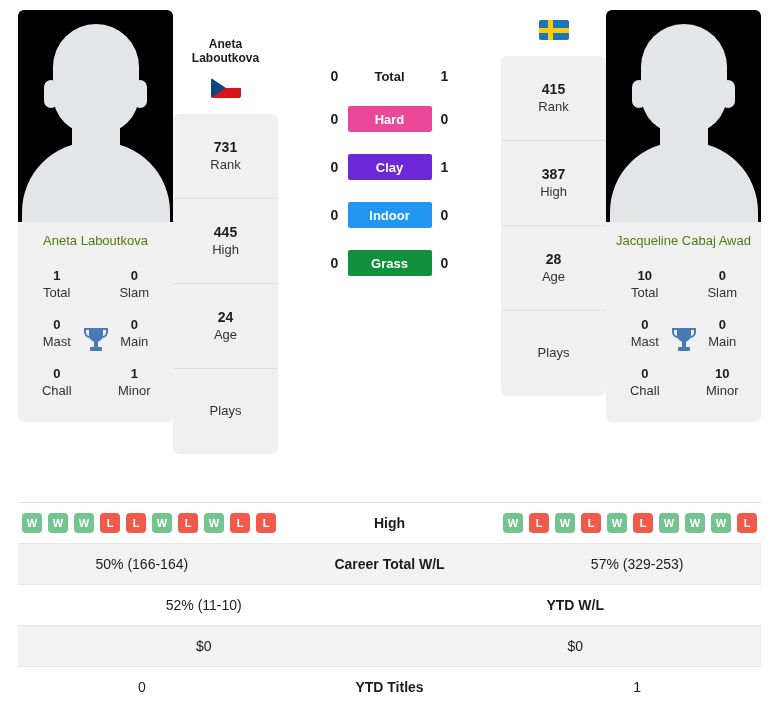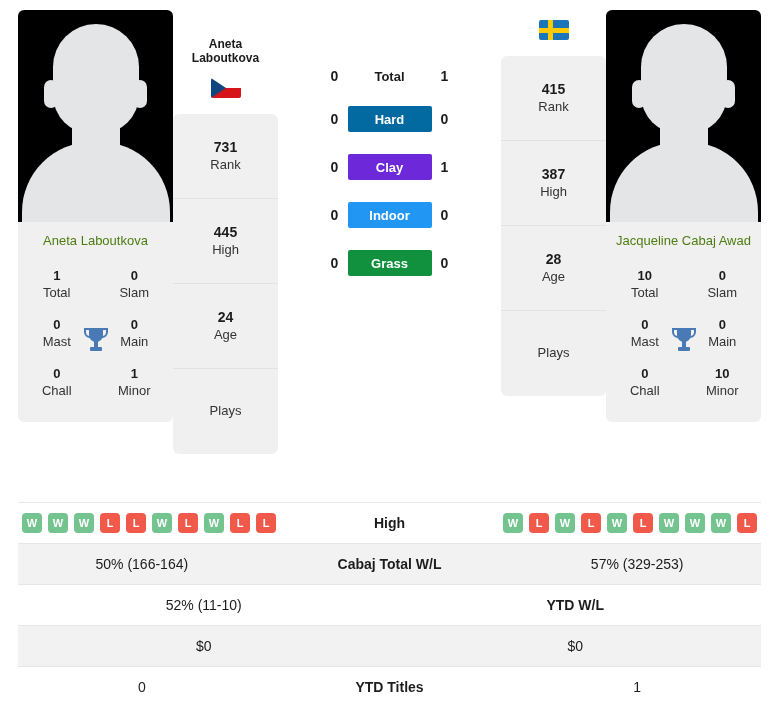--- a/index.html
+++ b/index.html
@@ -286,21 +286,21 @@
     </div>
 
     <div class="h2h">
       <div class="h2h-row">
         <div class="h2h-num">0</div>
         <div class="h2h-plain">Total</div>
         <div class="h2h-num">1</div>
       </div>
       <div class="h2h-row">
         <div class="h2h-num">0</div>
-        <div class="h2h-bar" style="background: #0369a1;">Hard</div>
+        <div class="h2h-bar" style="background: #ec4899;">Hard</div>
         <div class="h2h-num">0</div>
       </div>
       <div class="h2h-row">
         <div class="h2h-num">0</div>
         <div class="h2h-bar" style="background: #6d28d9;">Clay</div>
         <div class="h2h-num">1</div>
       </div>
       <div class="h2h-row">
         <div class="h2h-num">0</div>
         <div class="h2h-bar" style="background: rgb(33, 150, 243);">Indoor</div>
@@ -421,21 +421,21 @@
           <div class="badge l">L</div>
           <div class="badge w">W</div>
           <div class="badge w">W</div>
           <div class="badge w">W</div>
           <div class="badge l">L</div>
         </div>
     </div>
 
     <div class="trow shaded">
       <div class="tcell">50% (166-164)</div>
-      <div class="tcell mid">Cabaj Total W/L</div>
+      <div class="tcell mid">Career Total W/L</div>
       <div class="tcell">57% (329-253)</div>
     </div>
 
     <div class="trow">
       <div class="tcell">52% (11-10)</div>
       <div class="tcell mid">YTD W/L</div>
     </div>
 
     <div class="trow shaded">
       <div class="tcell">$0</div>

